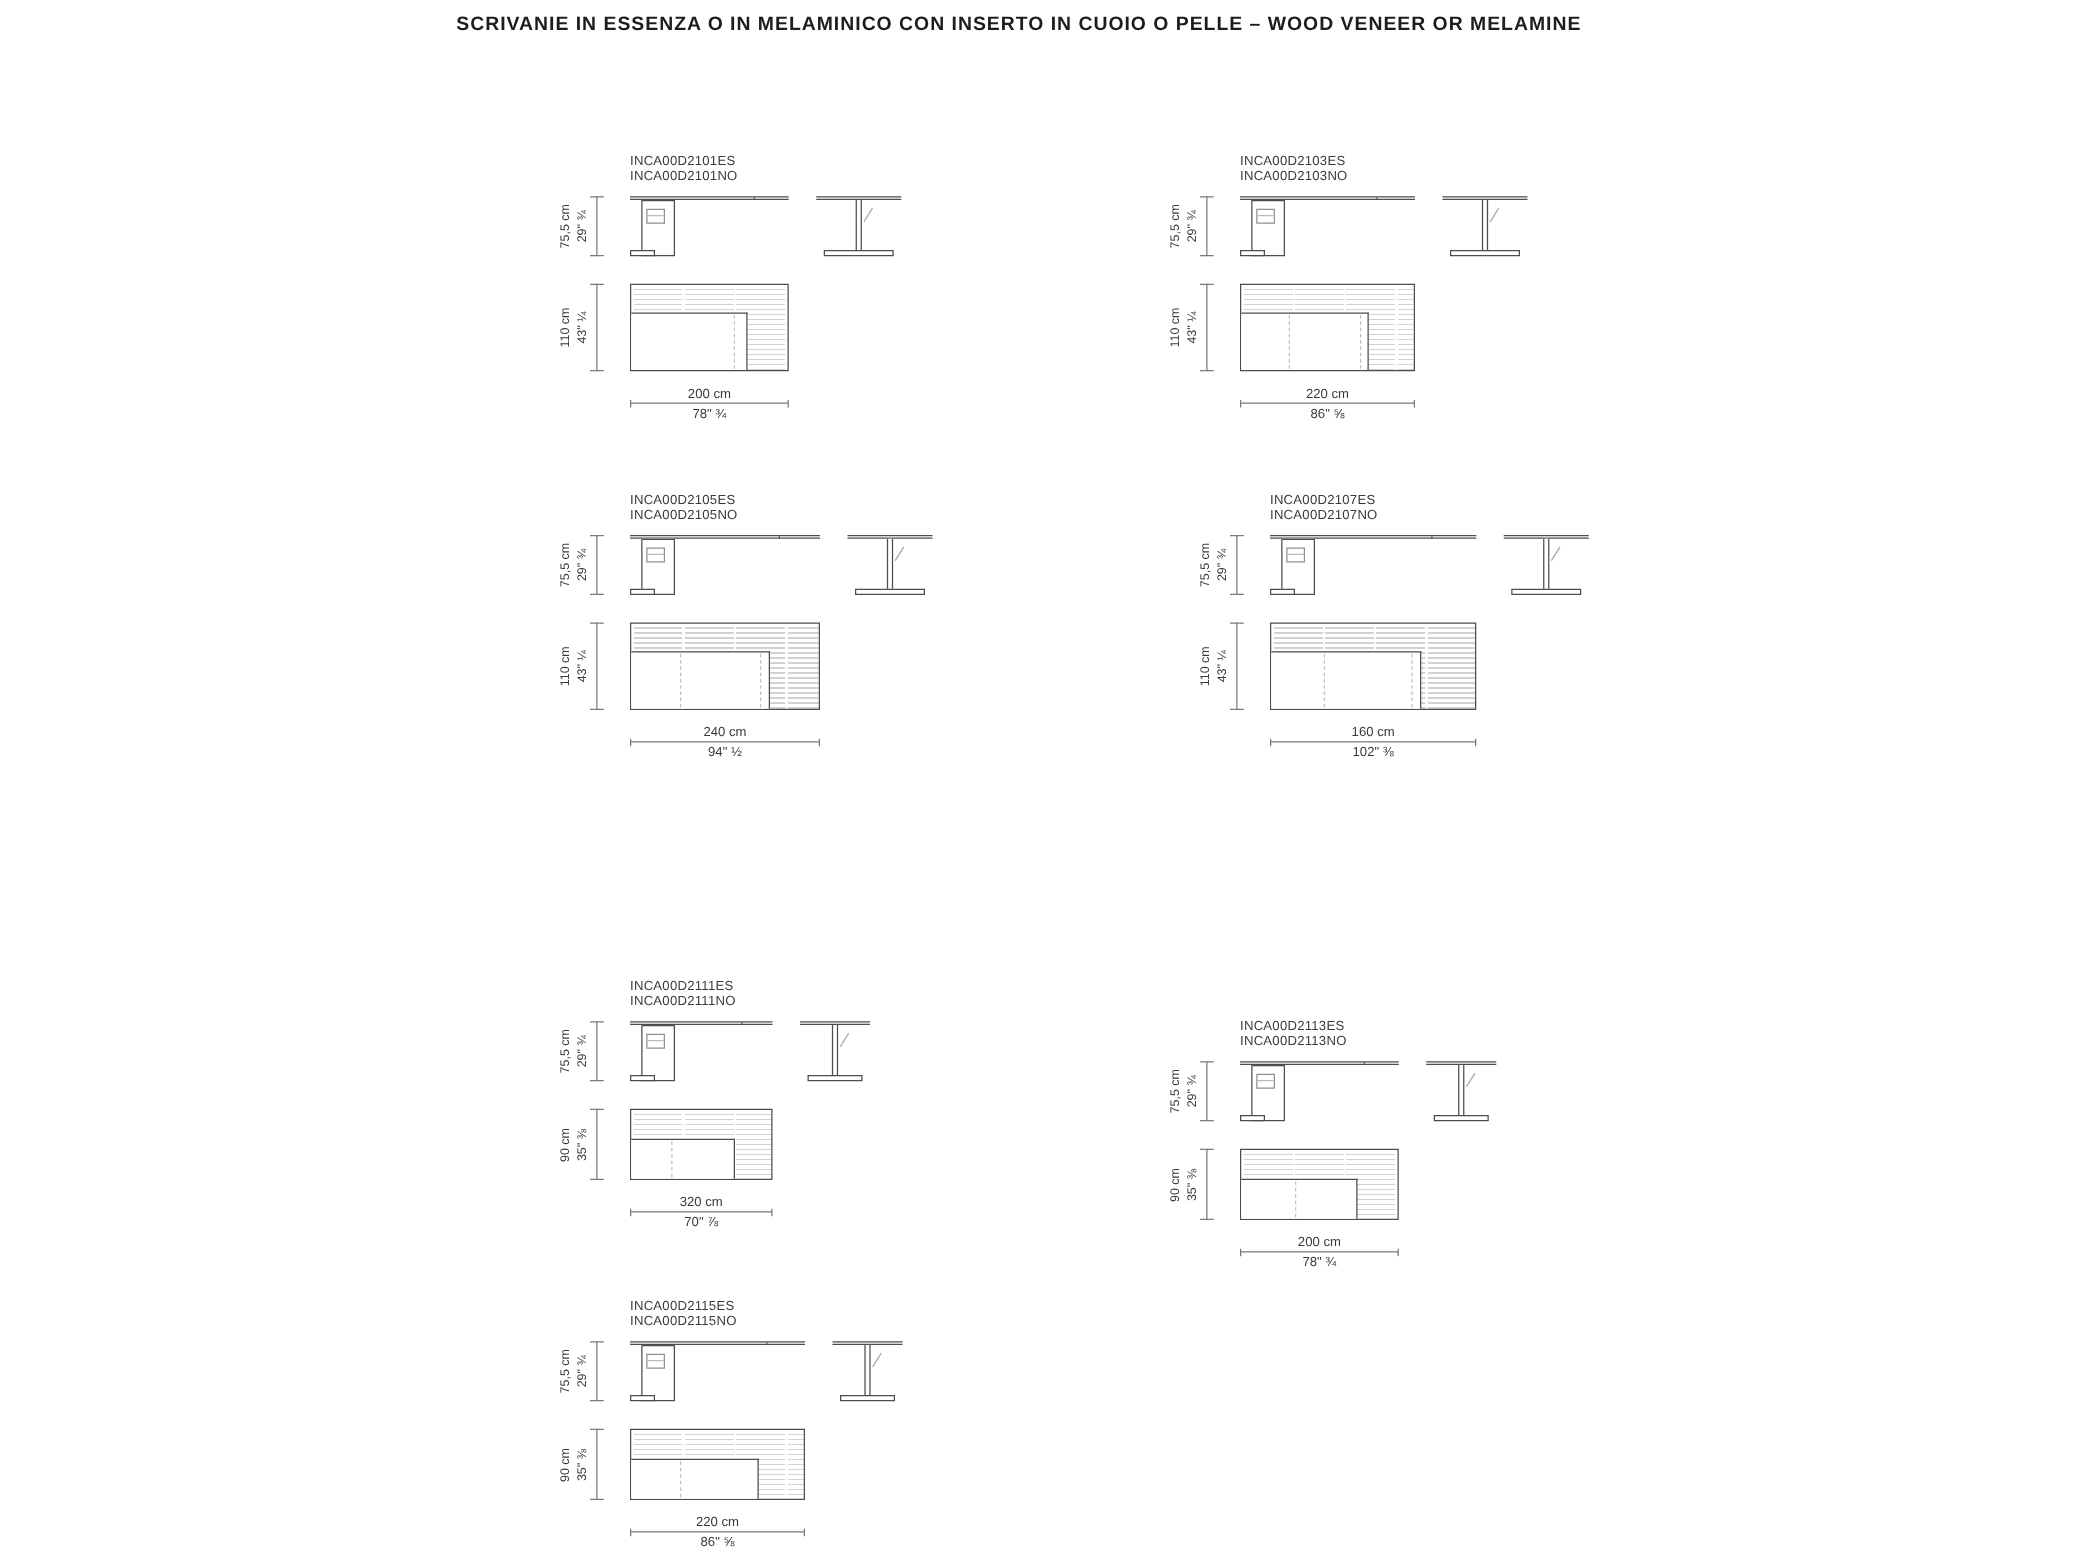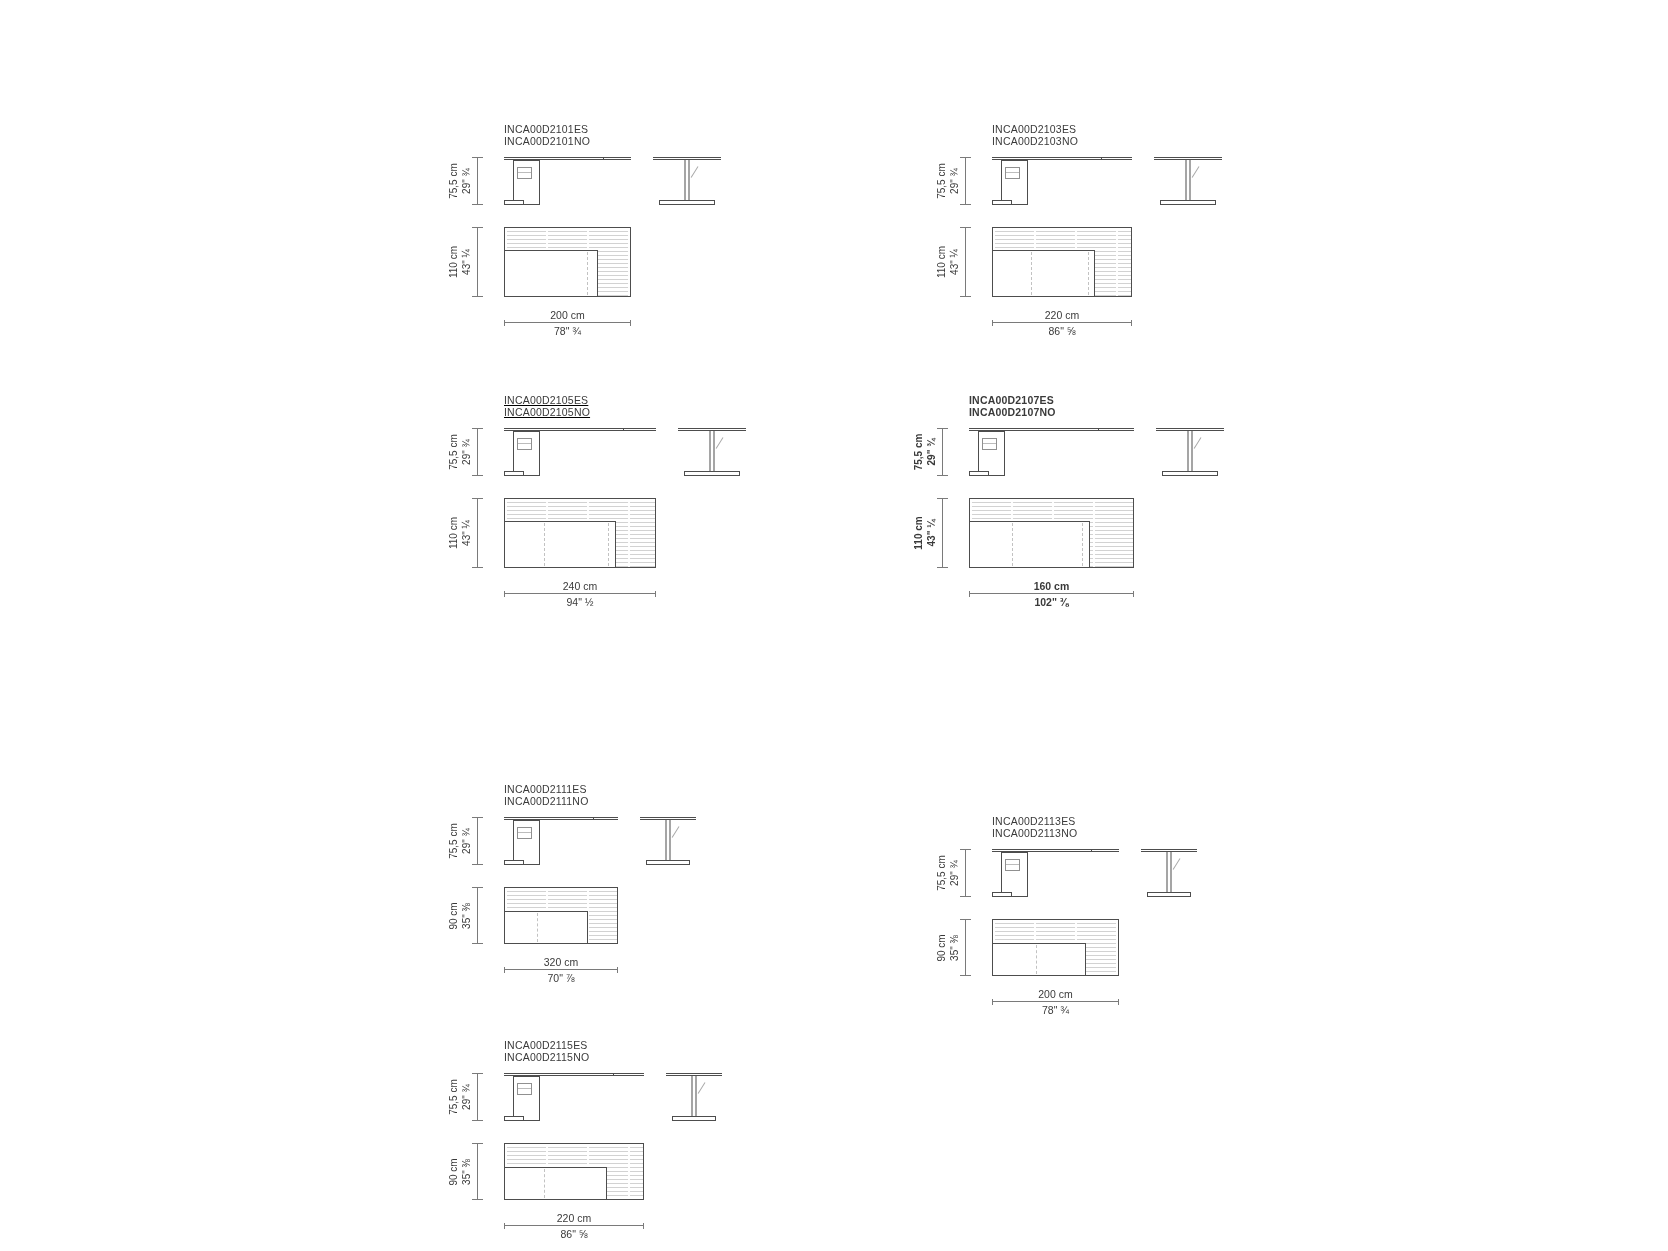--- a/index.html
+++ b/index.html
@@ -62,20 +62,21 @@
   .w-line { position:relative; height:0; border-top:1px solid var(--dim); }
   .w-line::before, .w-line::after { content:""; position:absolute; top:-3px; width:1px; height:6px; background:var(--dim); }
   .w-line::before { left:0; } .w-line::after { right:0; }
   .w-in { height:13px; line-height:15px; margin-top:1px; }
 </style>
 </head>
 <body>
 
 <div class="page">
   <div class="title">
+    <div>SCRIVANIE IN ESSENZA O IN MELAMINICO CON INSERTO IN CUOIO O PELLE – WOOD VENEER OR MELAMINE</div>
   </div>
   <div id="blocks">
       <div class="block" style="left: 504px; top: 124px;">
     <div class="codes">
       <div class="code">INCA00D2101ES</div>
       <div class="code">INCA00D2101NO</div>
     </div>
 
     <div class="vdim vdim-h">
       <span class="dim-cm">75,5 cm</span>
@@ -157,21 +158,21 @@
             <div class="seam" style="left: 95px;"></div>
           </div>
     </div>
 
     <div class="wdim" style="top: 185px; width: 140px;">
       <div class="w-cm">220 cm</div>
       <div class="w-line"></div>
       <div class="w-in">86" ⅝</div>
     </div>
   </div>
-      <div class="block" style="left: 504px; top: 395px; text-decoration: underline;">
+      <div class="block" style="left: 504px; top: 395px;">
     <div class="codes">
       <div class="code">INCA00D2105ES</div>
       <div class="code">INCA00D2105NO</div>
     </div>
 
     <div class="vdim vdim-h">
       <span class="dim-cm">75,5 cm</span>
       <span class="dim-in">29" ¾</span>
     </div>
 
@@ -204,21 +205,21 @@
             <div class="seam" style="left: 103px;"></div>
           </div>
     </div>
 
     <div class="wdim" style="top: 185px; width: 152px;">
       <div class="w-cm">240 cm</div>
       <div class="w-line"></div>
       <div class="w-in">94" ½</div>
     </div>
   </div>
-      <div class="block" style="left: 969px; top: 395px; font-weight: bold;">
+      <div class="block" style="left: 1016px; top: 395px;">
     <div class="codes">
       <div class="code">INCA00D2107ES</div>
       <div class="code">INCA00D2107NO</div>
     </div>
 
     <div class="vdim vdim-h">
       <span class="dim-cm">75,5 cm</span>
       <span class="dim-in">29" ¾</span>
     </div>
 

